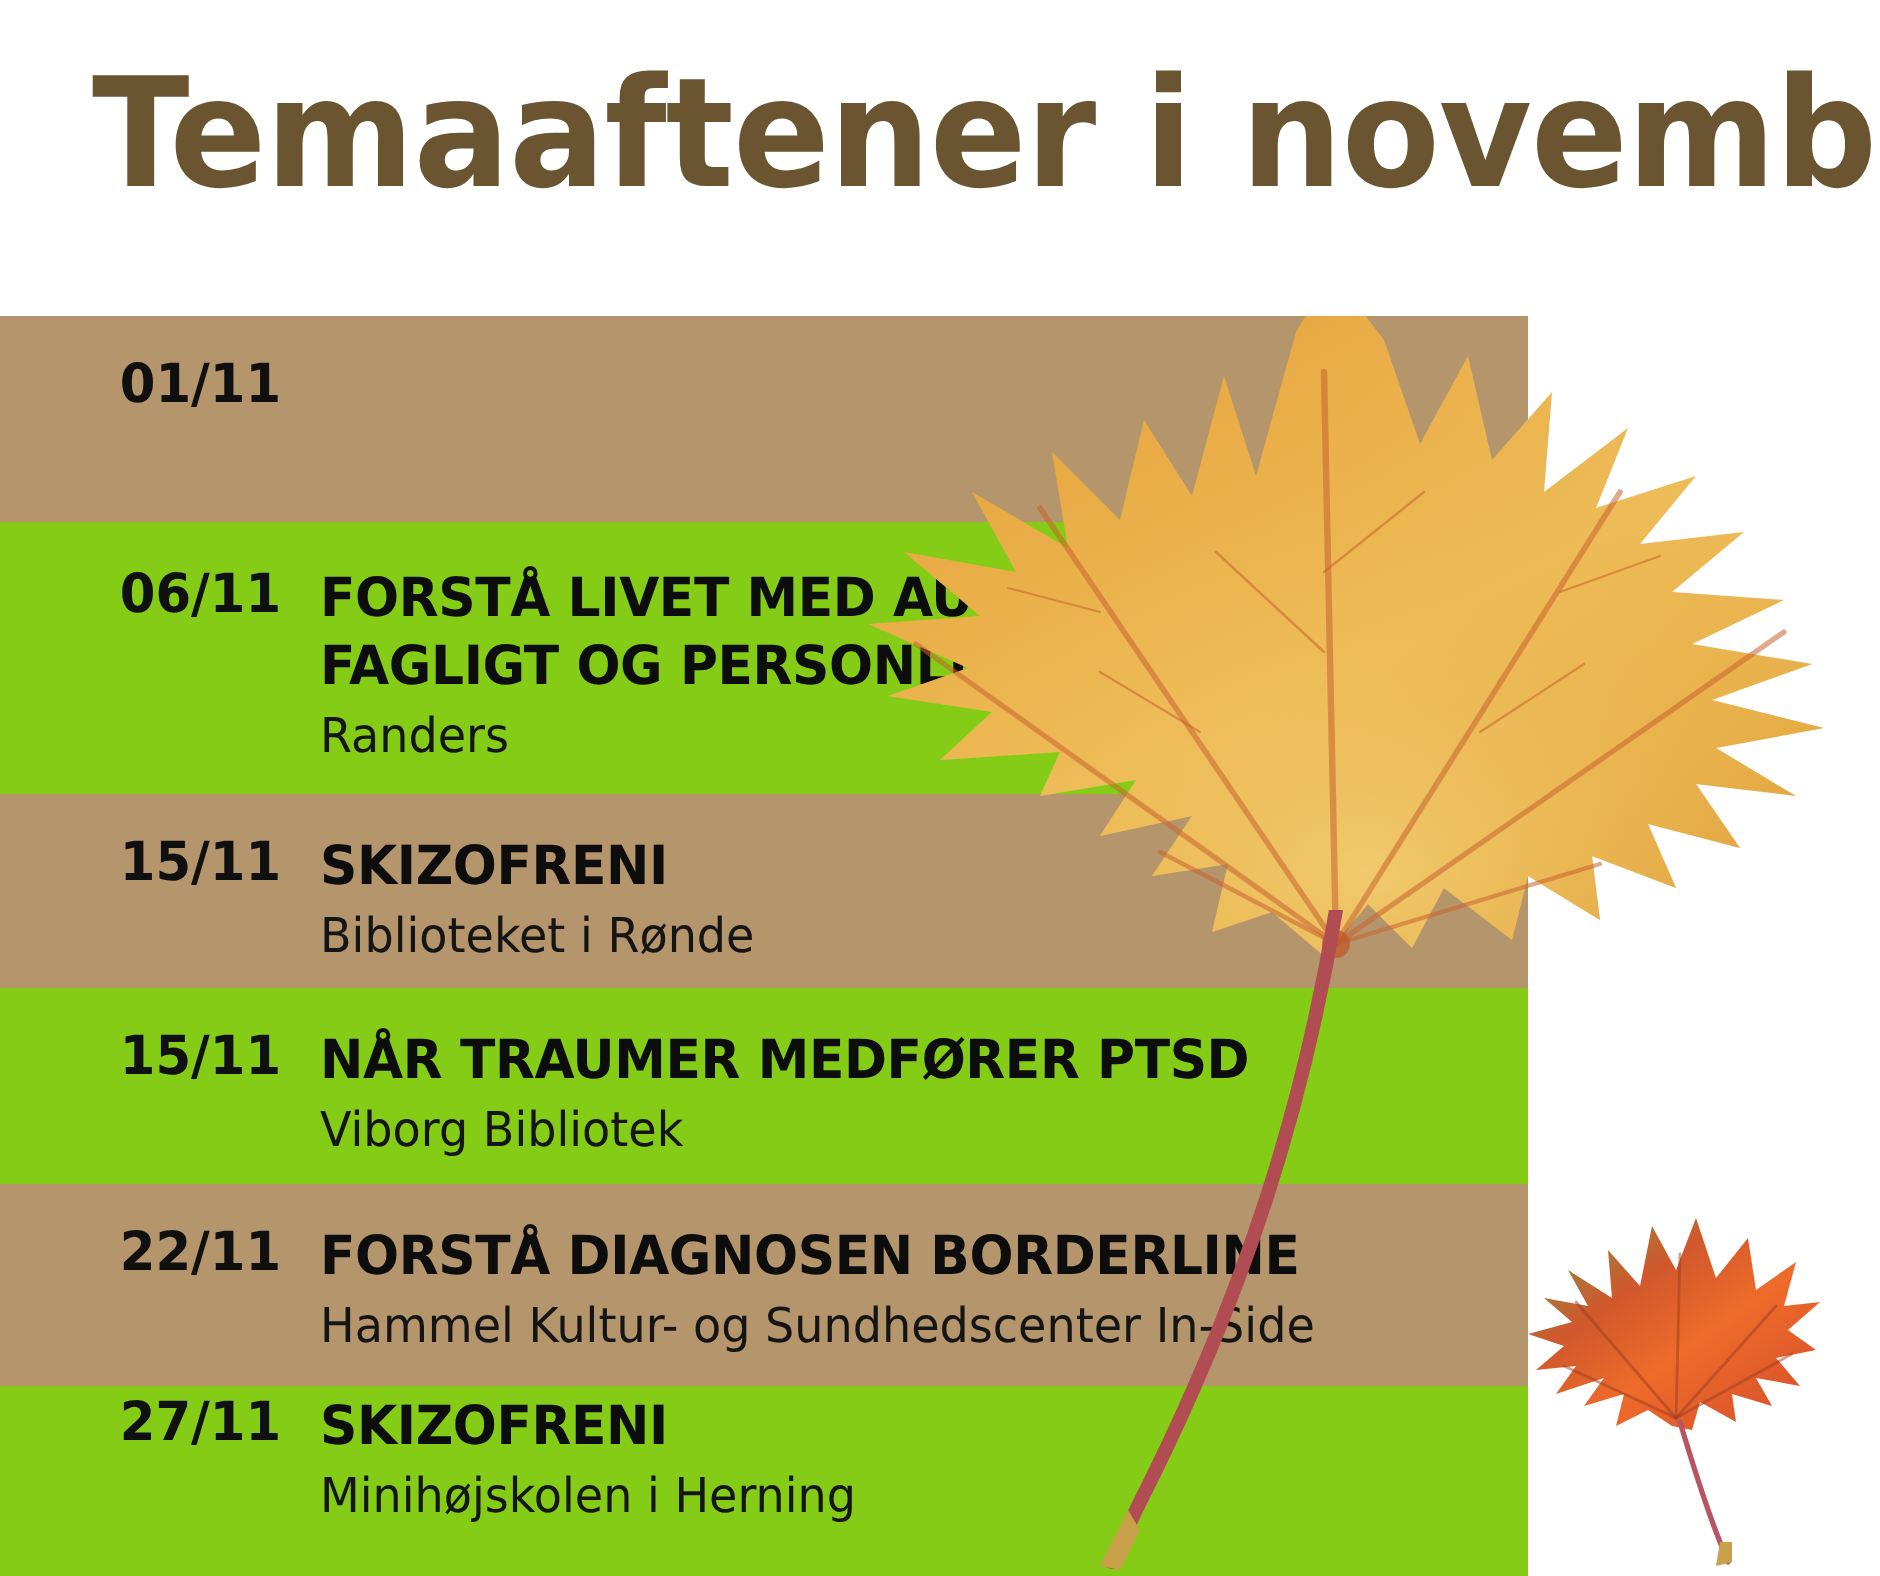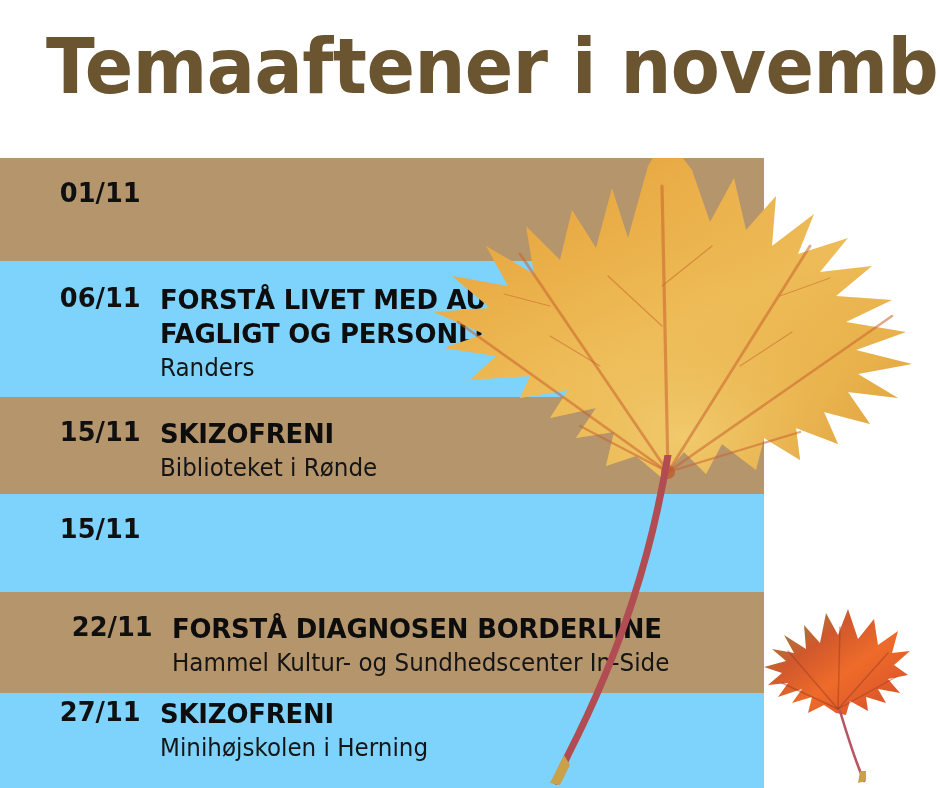--- a/index.html
+++ b/index.html
@@ -47,21 +47,21 @@
     z-index:1;
   }
   .row {
     position:absolute;
     left:0;
     width:764px;
     display:flex;
     align-items:flex-start;
   }
   .row.brown { background:#B5956C; }
-  .row.cream { background:#7dd3fc; }
+  .row.cream { background:#84cc16; }
   .row-date {
     flex:0 0 auto;
     width:160px;
     padding-left:63px;
     font-family:"DejaVu Sans", sans-serif;
     font-weight:700;
     font-size:27px;
     line-height:30px;
     color:#101010;
     white-space:nowrap;
@@ -129,22 +129,26 @@
       </div>
       <div class="row brown" style="top: 239px; height: 97px; padding-top: 20px;">
         <div class="row-date">15/11</div>
         <div class="row-body">
           <div class="row-title">SKIZOFRENI</div>
           <div class="row-venue">Biblioteket i Rønde</div>
         </div>
       </div>
       <div class="row cream" style="top: 336px; height: 98px; padding-top: 20px;">
         <div class="row-date">15/11</div>
-      </div>
-      <div class="row brown" style="top: 434px; height: 101px; padding-top: 20px; padding-left: 12px;">
+        <div class="row-body">
+          <div class="row-title">NÅR TRAUMER MEDFØRER PTSD</div>
+          <div class="row-venue">Viborg Bibliotek</div>
+        </div>
+      </div>
+      <div class="row brown" style="top: 434px; height: 101px; padding-top: 20px;">
         <div class="row-date">22/11</div>
         <div class="row-body">
           <div class="row-title">FORSTÅ DIAGNOSEN BORDERLINE</div>
           <div class="row-venue">Hammel Kultur- og Sundhedscenter In-Side</div>
         </div>
       </div>
       <div class="row cream" style="top: 535px; height: 95px; padding-top: 4px;">
         <div class="row-date">27/11</div>
         <div class="row-body">
           <div class="row-title">SKIZOFRENI</div>

